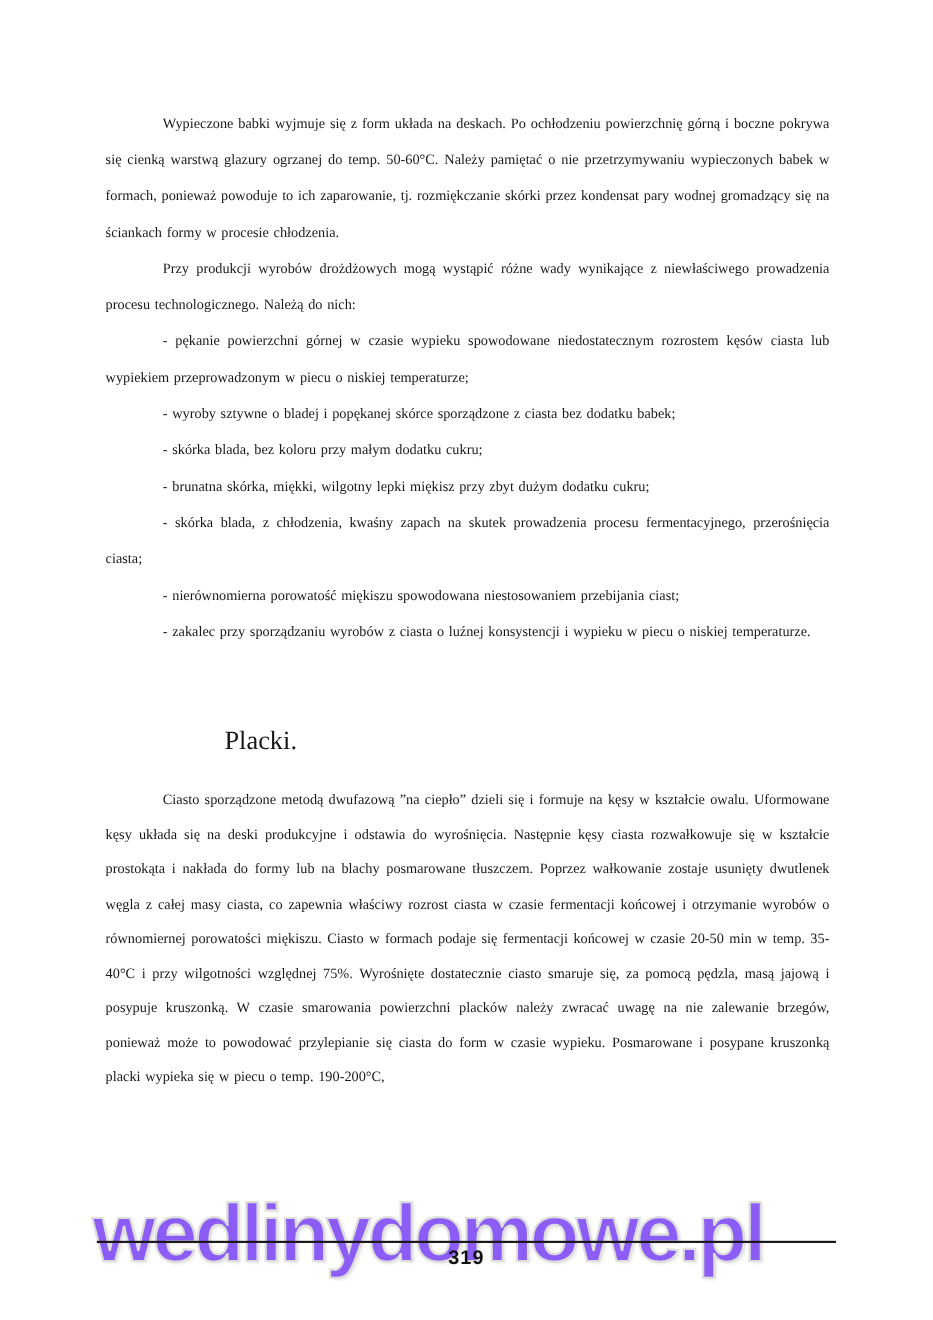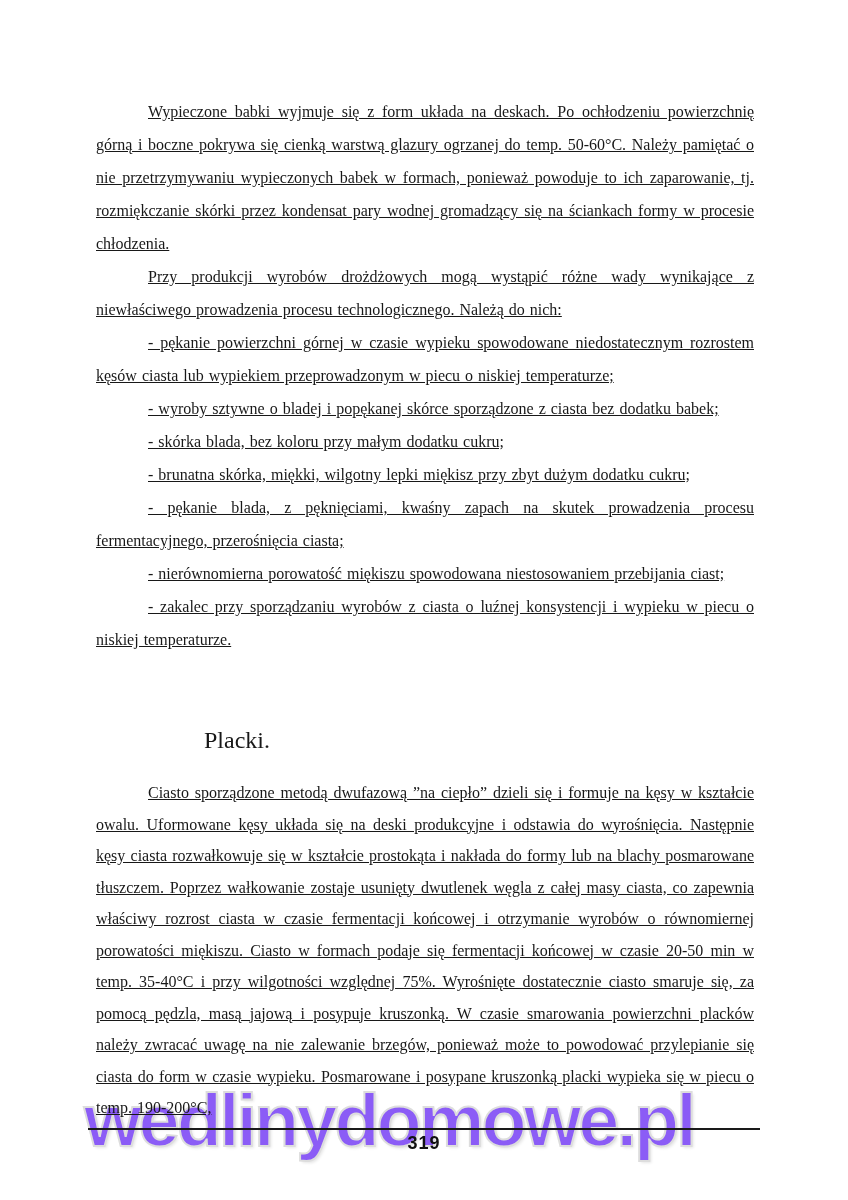--- a/index.html
+++ b/index.html
@@ -19,26 +19,25 @@
   .content {
     position: absolute;
     left: 96px;
     top: 95px;
     width: 658px;
     z-index: 3;
   }
   .content p {
     margin: 0;
     padding: 0;
-    font-size: 16px;
+    font-size: 13px;
     line-height: 33px;
     text-align: justify;
     text-indent: 52px;
     word-spacing: 1px;
-    text-decoration: underline;
   }
   .section-heading {
     margin: 71px 0 0 108px;
     font-size: 24px;
     line-height: 26px;
     font-weight: normal;
     text-indent: 0;
   }
   .content p.second-section {
     margin-top: 24px;
@@ -95,21 +94,21 @@
     <p>Przy produkcji wyrobów drożdżowych mogą wystąpić różne wady wynikające z niewłaściwego prowadzenia procesu technologicznego. Należą do nich:</p>
 
     <p>- pękanie powierzchni górnej w czasie wypieku spowodowane niedostatecznym rozrostem kęsów ciasta lub wypiekiem przeprowadzonym w piecu o niskiej temperaturze;</p>
 
     <p>- wyroby sztywne o bladej i popękanej skórce sporządzone z ciasta bez dodatku babek;</p>
 
     <p>- skórka blada, bez koloru przy małym dodatku cukru;</p>
 
     <p>- brunatna skórka, miękki, wilgotny lepki miękisz przy zbyt dużym dodatku cukru;</p>
 
-    <p>- pękanie blada, z pęknięciami, kwaśny zapach na skutek prowadzenia procesu fermentacyjnego, przerośnięcia ciasta;</p>
+    <p>- skórka blada, z chłodzenia, kwaśny zapach na skutek prowadzenia procesu fermentacyjnego, przerośnięcia ciasta;</p>
 
     <p>- nierównomierna porowatość miękiszu spowodowana niestosowaniem przebijania ciast;</p>
 
     <p>- zakalec przy sporządzaniu wyrobów z ciasta o luźnej konsystencji i wypieku w piecu o niskiej temperaturze.</p>
 
     <h2 class="section-heading">Placki.</h2>
 
     <p class="second-section">Ciasto sporządzone metodą dwufazową ”na ciepło” dzieli się i formuje na kęsy w kształcie owalu. Uformowane kęsy układa się na deski produkcyjne i odstawia do wyrośnięcia. Następnie kęsy ciasta rozwałkowuje się w kształcie prostokąta i nakłada do formy lub na blachy posmarowane tłuszczem. Poprzez wałkowanie zostaje usunięty dwutlenek węgla z całej masy ciasta, co zapewnia właściwy rozrost ciasta w czasie fermentacji końcowej i otrzymanie wyrobów o równomiernej porowatości miękiszu. Ciasto w formach podaje się fermentacji końcowej w czasie 20-50 min w temp. 35-40°C i przy wilgotności względnej 75%. Wyrośnięte dostatecznie ciasto smaruje się, za pomocą pędzla, masą jajową i posypuje kruszonką. W czasie smarowania powierzchni placków należy zwracać uwagę na nie zalewanie brzegów, ponieważ może to powodować przylepianie się ciasta do form w czasie wypieku. Posmarowane i posypane kruszonką placki wypieka się w piecu o temp. 190-200°C,</p>
 
   </div>

